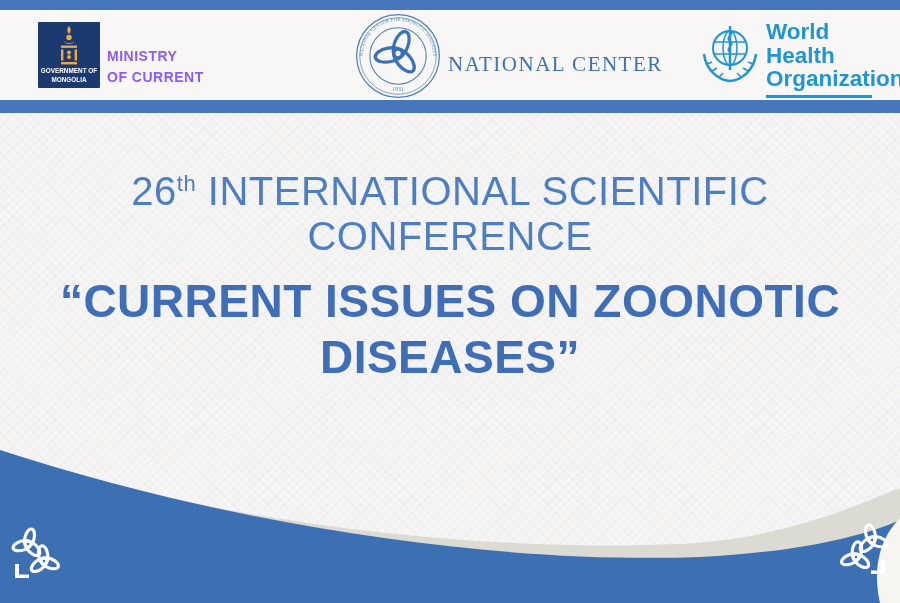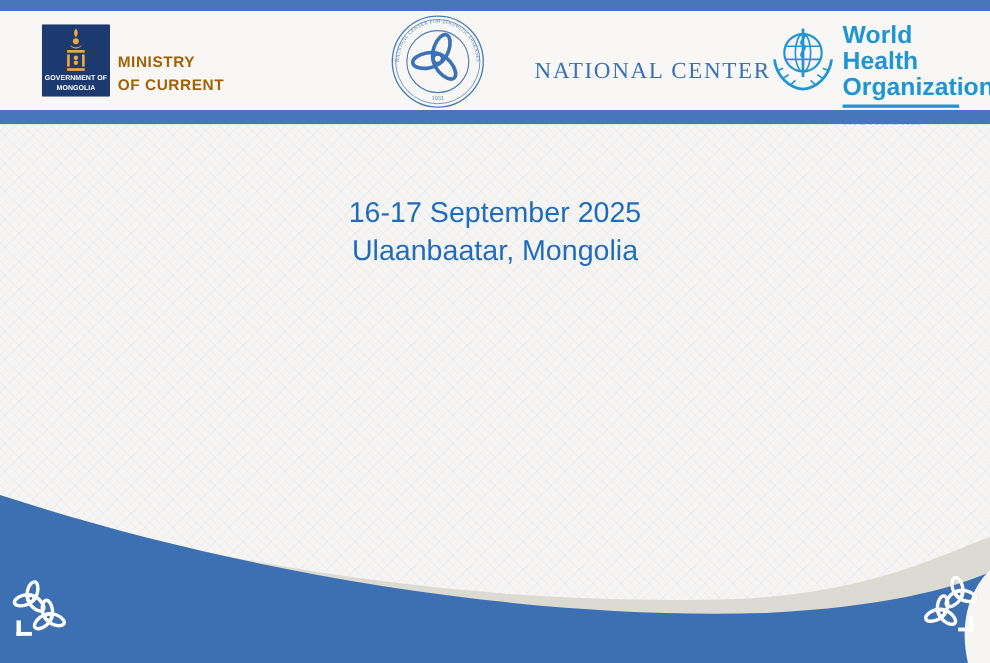--- a/index.html
+++ b/index.html
@@ -8,24 +8,24 @@
     font-family:"Liberation Sans",sans-serif;background:#f6f5f3;
   }
   
   .stripe-top{position:absolute;top:0;left:0;right:0;height:10px;background:#4776bb;}
   .stripe-mid{position:absolute;top:100px;left:0;right:0;height:13px;background:#4776bb;}
   
   .header{position:absolute;top:10px;left:0;right:0;height:90px;background:#f8f7f5;}
   .gov-logo{position:absolute;left:38px;top:12px;}
   .ministry-name{
     position:absolute;left:107px;top:36px;font-size:14px;font-weight:bold;
-    color:#a16207;letter-spacing:.5px;line-height:1.5;
+    color:#8b5cf6;letter-spacing:.5px;line-height:1.5;
   }
   .nczd-seal{position:absolute;left:354px;top:2px;}
-  .nczd-name{position:absolute;left:448px;top:42px;font-family:"Liberation Serif",serif;margin-left:38px;}
+  .nczd-name{position:absolute;left:448px;top:42px;font-family:"Liberation Serif",serif;}
   .nczd-line1{font-size:21px;color:#3b72b4;letter-spacing:1.5px;}
   .nczd-line2{font-size:14px;color:#87a7ce;letter-spacing:1.4px;margin-top:5px;}
   .who-emblem{position:absolute;left:698px;top:8px;}
   .who-text{position:absolute;left:766px;top:10px;}
   .who-line{font-size:22.5px;font-weight:bold;color:#2095d4;line-height:1.05;}
   .who-rule{width:106px;height:3px;background:#2095d4;margin:4px 0 3px 0;}
   .who-country{font-size:16px;font-weight:bold;color:#2095d4;}
   
   .main{
     position:absolute;top:113px;left:0;right:0;bottom:0;
@@ -122,26 +122,24 @@
       <div class="who-line">Organization</div>
       <div class="who-rule"></div>
       <div class="who-country">Mongolia</div>
     </div>
   </div>
 
   <div class="stripe-mid"></div>
 
   <div class="main">
     <div class="content">
+      <div class="conf-line"><span>26</span><sup>th</sup><span> INTERNATIONAL SCIENTIFIC CONFERENCE</span></div>
 
+      <div class="theme">“CURRENT ISSUES ON ZOONOTIC DISEASES”</div>
 
-      <div class="when">
-        <div>16-17 September 2025</div>
-        <div>Ulaanbaatar, Mongolia</div>
-      </div>
     </div>
 
     <svg class="wave" viewBox="0 0 900 163" preserveAspectRatio="none">
       <path d="M0,16 C240,86 480,112 680,104 C790,98 858,64 900,48 L900,163 L0,163 Z" fill="#dcdbd3"></path>
       <path d="M0,10 C240,88 500,124 700,117 C800,112 864,96 900,80 L900,163 L0,163 Z" fill="#3d70b2"></path>
       <path d="M900,78 C880,98 872,128 880,163 L900,163 Z" fill="#f6f5f2"></path>
 
       <g transform="translate(15,90)" fill="#ffffff">
         <use href="#tri" transform="translate(13,14) rotate(14)" stroke="#ffffff" stroke-width="3.1" fill="none"></use>
         <use href="#tri" transform="translate(29,31) rotate(-8)" stroke="#ffffff" stroke-width="3.1" fill="none"></use>

